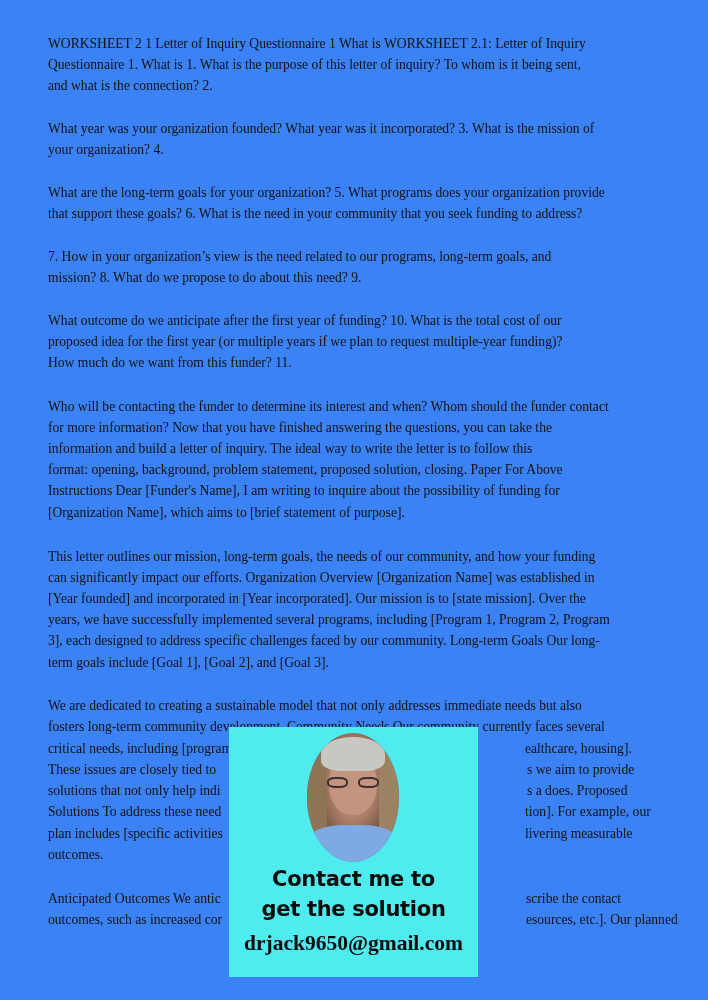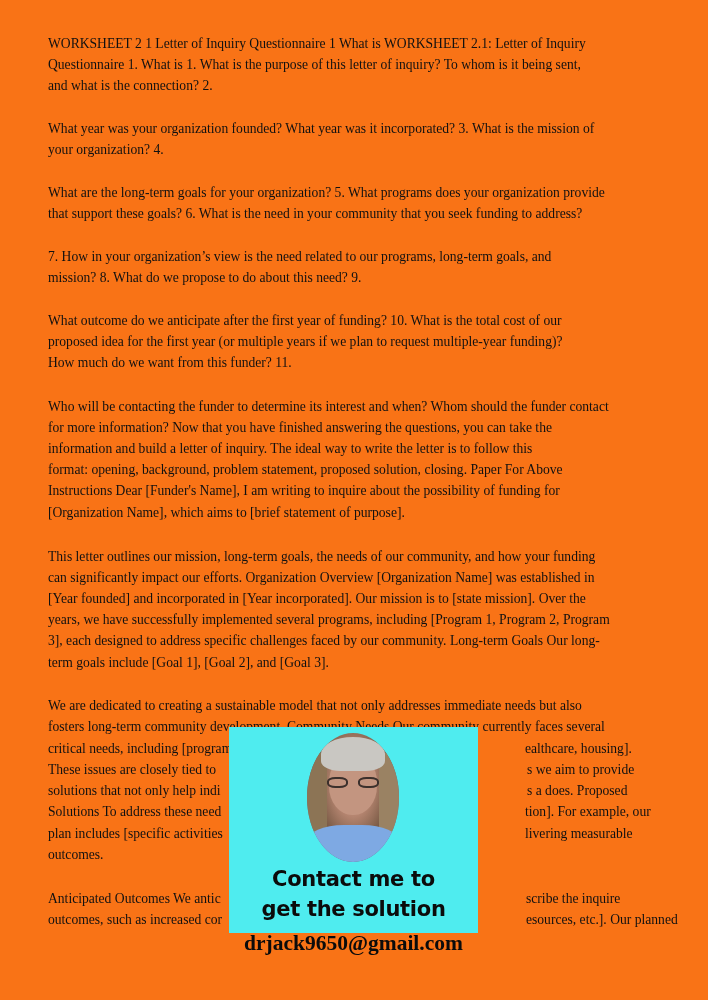--- a/index.html
+++ b/index.html
@@ -1,27 +1,27 @@
 <!DOCTYPE html>
 <html><head>
 <meta charset="utf-8">
 <style>
   html, body { margin: 0; padding: 0; background: #ffffff; }
   body { width: 708px; height: 1000px; position: relative; overflow: hidden; }
-  .page { position: absolute; left: 0; top: 0; width: 708px; height: 1000px; background: #f97316; }
+  .page { position: absolute; left: 0; top: 0; width: 708px; height: 1000px; background: #3b82f6; }
   .line {
     position: absolute; left: 48px;
     font-family: "Liberation Serif", "DejaVu Serif", serif;
     font-size: 13.6px; line-height: 21px; color: #111111;
     white-space: nowrap;
   }
   .frag-right { position: absolute; font-family: "Liberation Serif", "DejaVu Serif", serif;
     font-size: 13.6px; line-height: 21px; color: #111111; white-space: nowrap; margin-left: 47px; }
   .promo {
-    position: absolute; left: 229px; top: 727px; width: 249px; height: 206px;
+    position: absolute; left: 229px; top: 727px; width: 249px; height: 250px;
     background: #4fecef;
   }
   .portrait {
     position: absolute; left: 78px; top: 6px; width: 92px; height: 129px;
     border-radius: 50%; overflow: hidden;
     background: radial-gradient(ellipse at 50% 38%, #c99b84 0%, #b58570 30%, #7a5b46 55%, #5f6c78 70%, #7fa6dc 85%);
   }
   .portrait .hair { position:absolute; left:14px; top:4px; width:64px; height:34px; border-radius:50% 50% 30% 30%; background:#c9c7c2; }
   .portrait .face { position:absolute; left:22px; top:22px; width:48px; height:60px; border-radius:45% 45% 48% 48%; background:#c39580; }
   .portrait .glasses { position:absolute; left:20px; top:44px; width:52px; height:12px; }
@@ -92,21 +92,21 @@
 
   <div class="line" style="top:801px">Solutions To address these need</div>
   <div class="frag-right" style="top:801px; left:478px">tion]. For example, our</div>
 
   <div class="line" style="top:823px">plan includes [specific activities</div>
   <div class="frag-right" style="top:823px; left:478px">livering measurable</div>
 
   <div class="line" style="top:844px">outcomes.</div>
 
   <div class="line" style="top:888px">Anticipated Outcomes We antic</div>
-  <div class="frag-right" style="top:888px; left:479px">scribe the inquire</div>
+  <div class="frag-right" style="top:888px; left:479px">scribe the contact</div>
 
   <div class="line" style="top:909px">outcomes, such as increased cor</div>
   <div class="frag-right" style="top:909px; left:479px">esources, etc.]. Our planned</div>
 
   <div class="promo">
     <div class="portrait">
       <div class="bg-left"></div>
       <div class="bg-right"></div>
       <div class="shirt"></div>
       <div class="face"></div>

